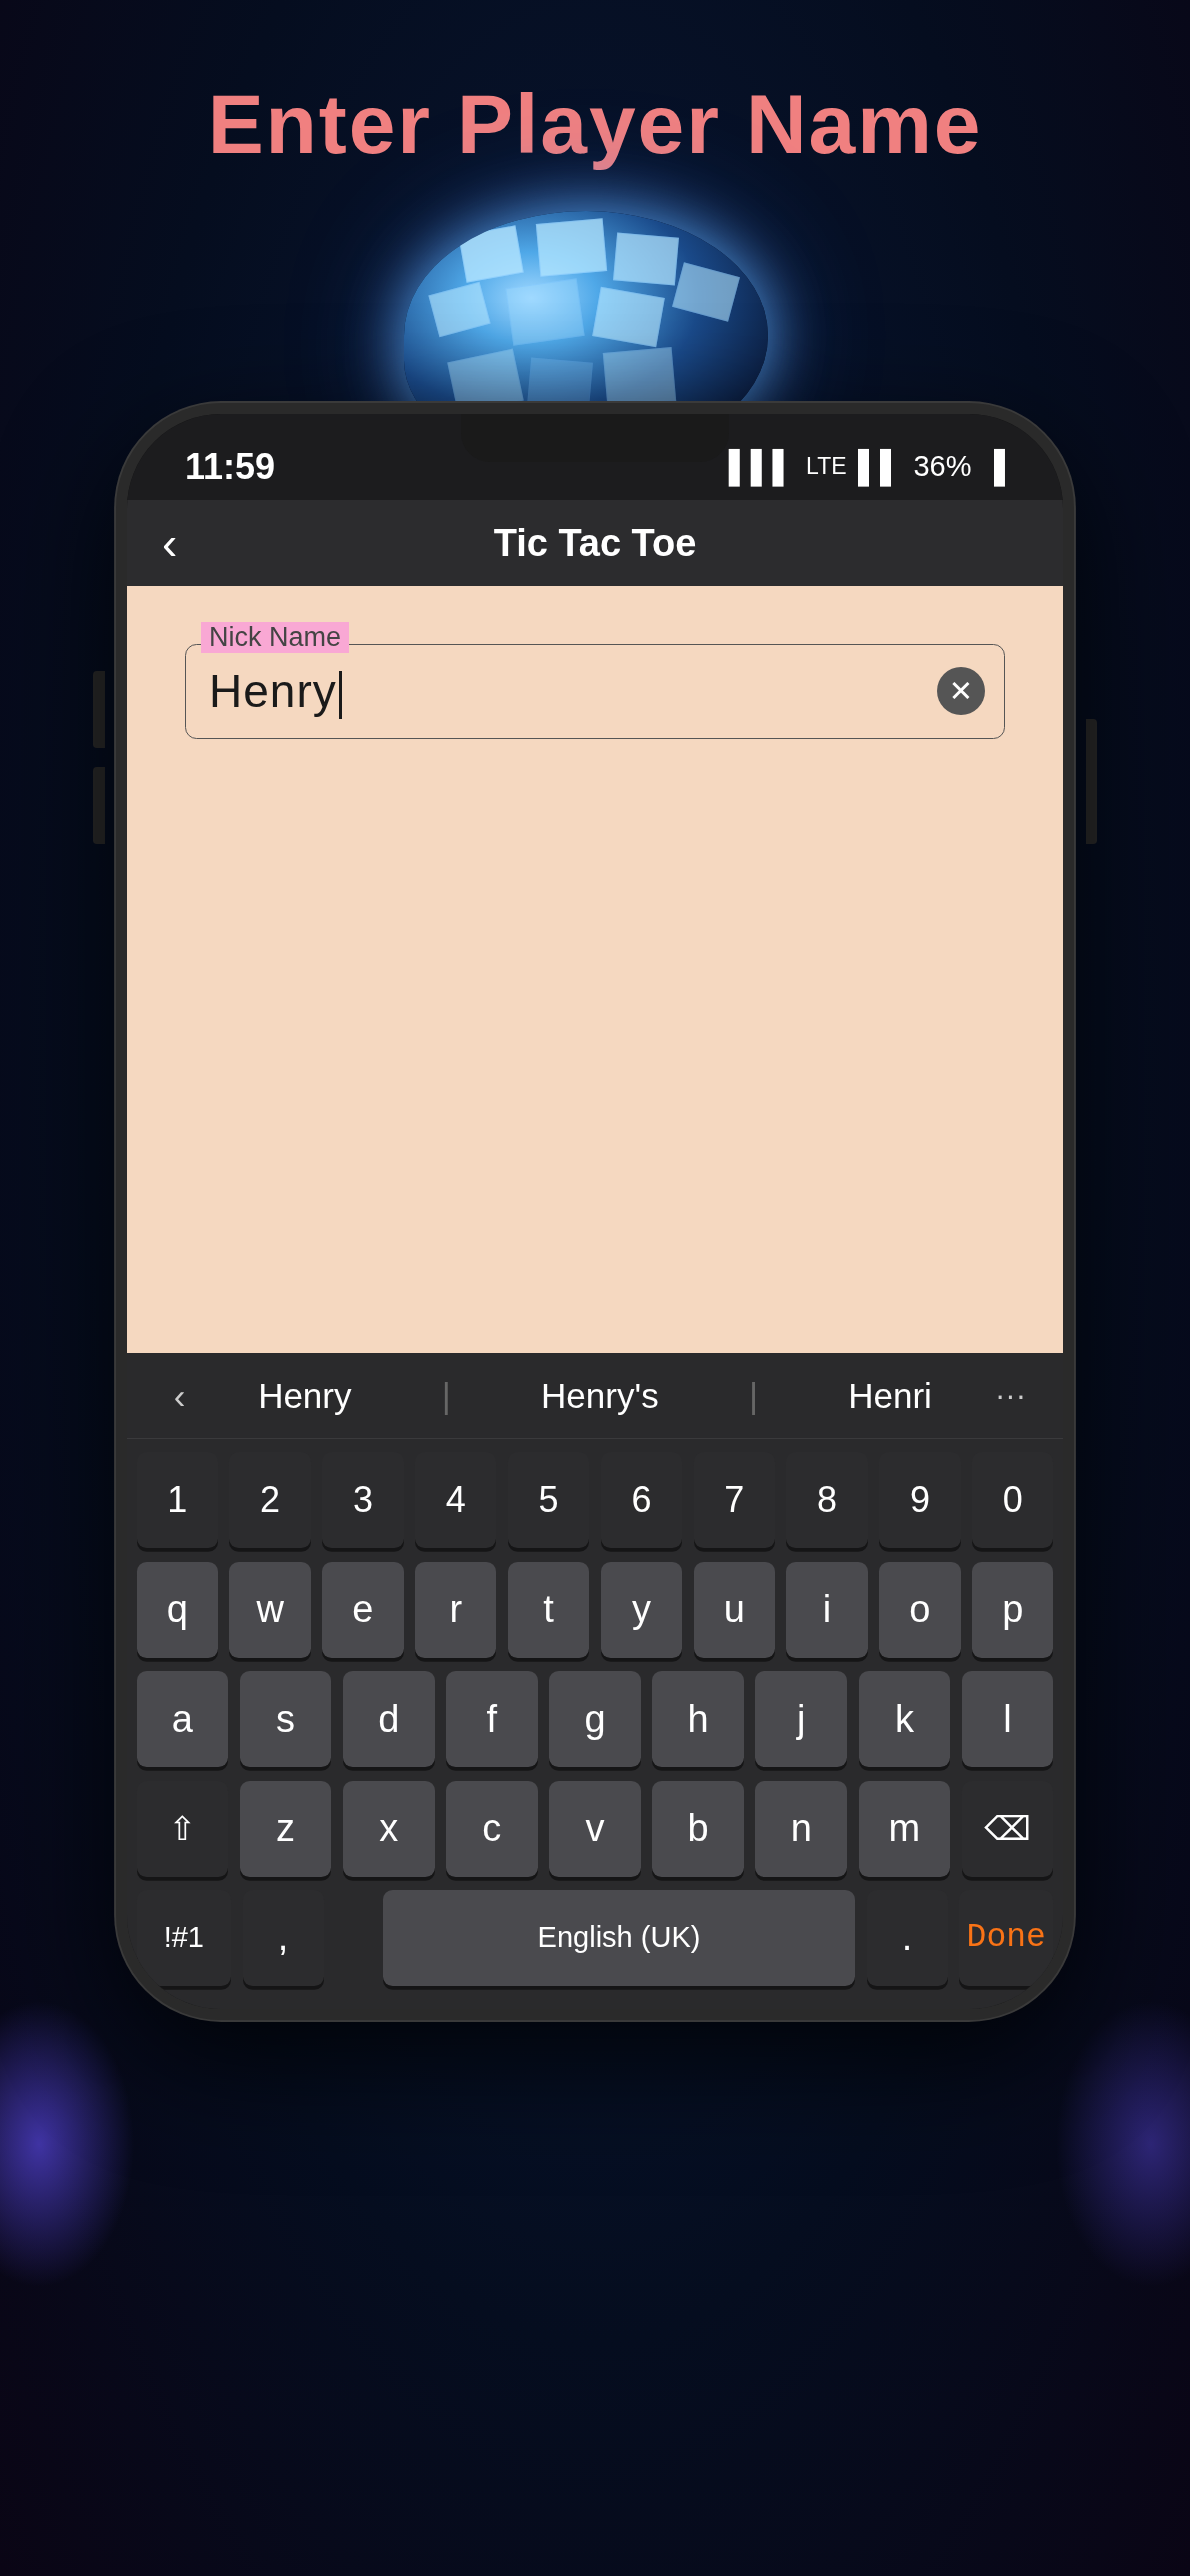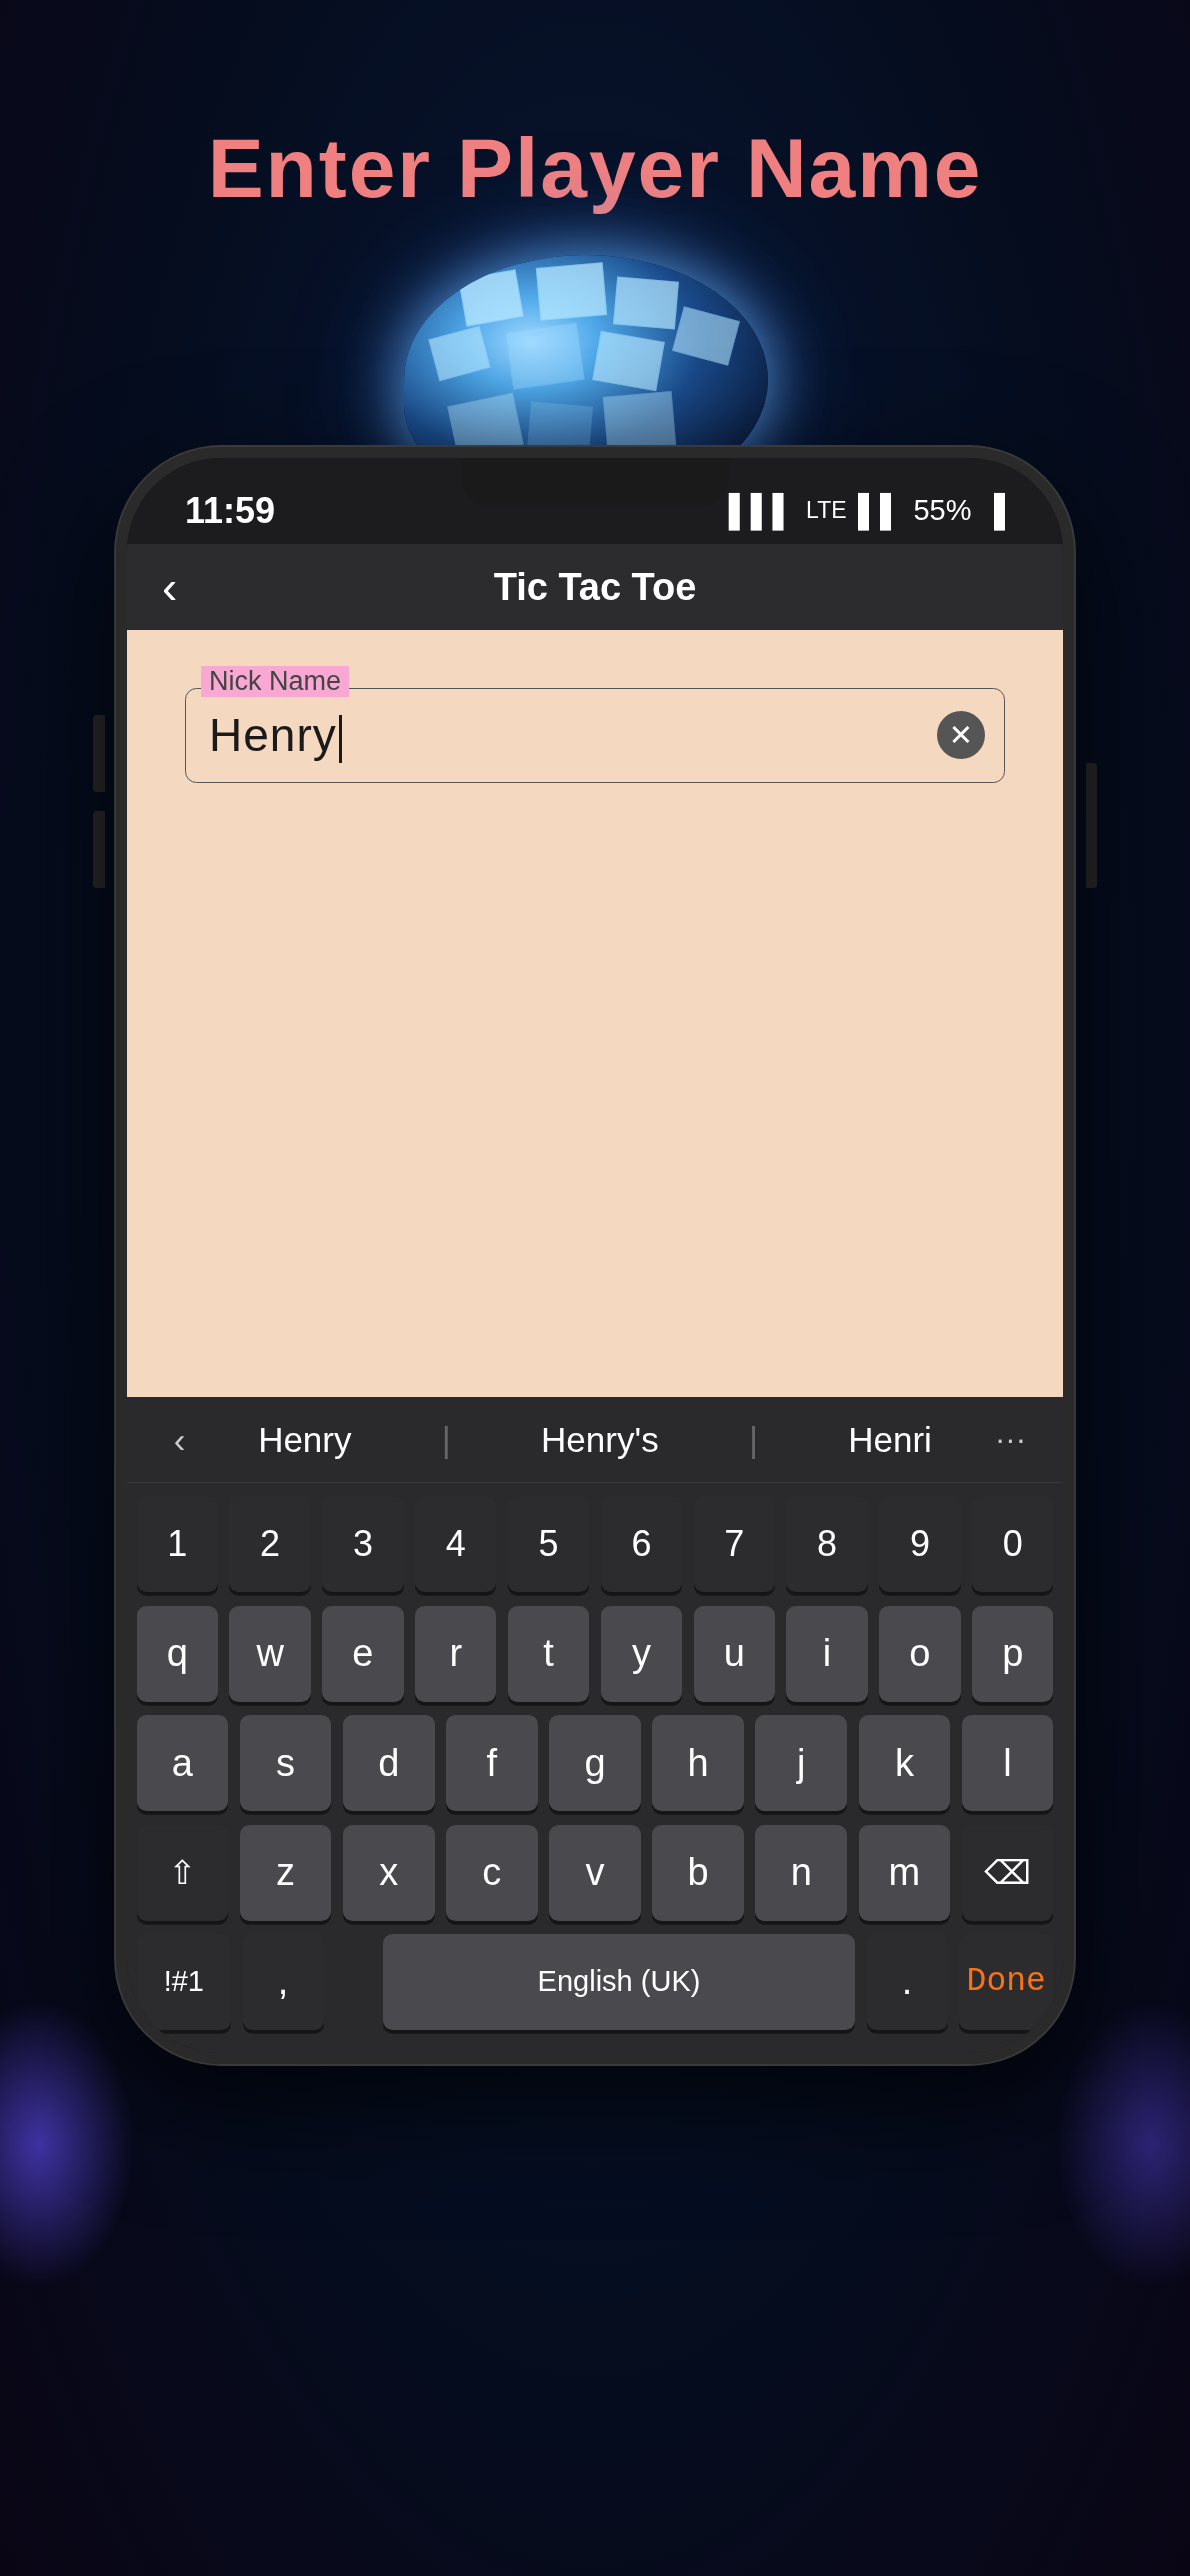--- a/index.html
+++ b/index.html
@@ -31,21 +31,21 @@
       bottom: 288px;
       right: -57px;
       width: 192px;
       height: 288px;
       background: radial-gradient(ellipse, rgba(100, 80, 255, 0.4) 0%, transparent 70%);
       pointer-events: none;
     }
 
     
     .page-title {
-      margin-top: 120px;
+      margin-top: 76px;
       font-size: 84px;
       font-weight: 700;
       color: #f08080;
       letter-spacing: 1.9px;
       text-align: center;
       z-index: 10;
     }
 
     
     .disco-ball-container {
@@ -413,21 +413,21 @@
 
   <div class="phone-frame">
     <div class="notch"></div>
 
     <div class="status-bar">
       <span class="status-time">11:59</span>
       <div class="status-icons">
         <span>▌▌▌</span>
         <span style="font-size:23px;">LTE</span>
         <span>▌▌</span>
-        <span class="battery-text">55%</span>
+        <span class="battery-text">36%</span>
         <span>▐</span>
       </div>
     </div>
 
     <div class="app-header">
       <span class="back-btn">‹</span>
       <span class="app-title">Tic Tac Toe</span>
     </div>
 
     <div class="content-area">

